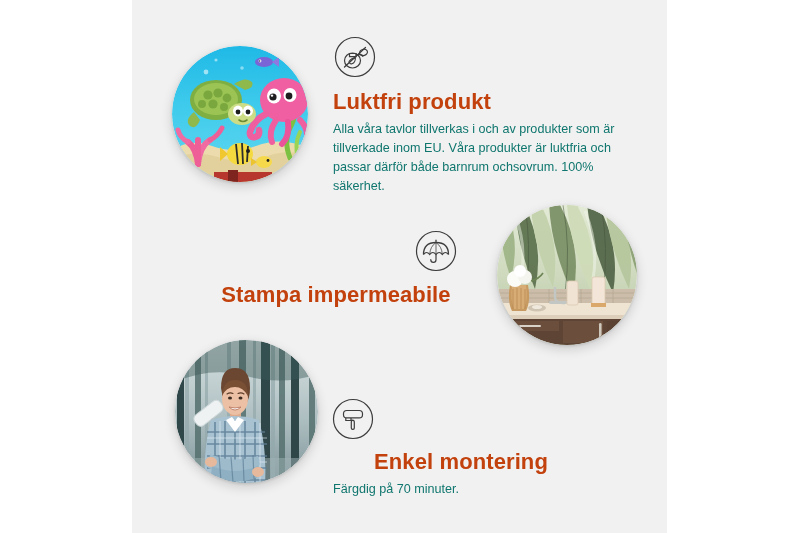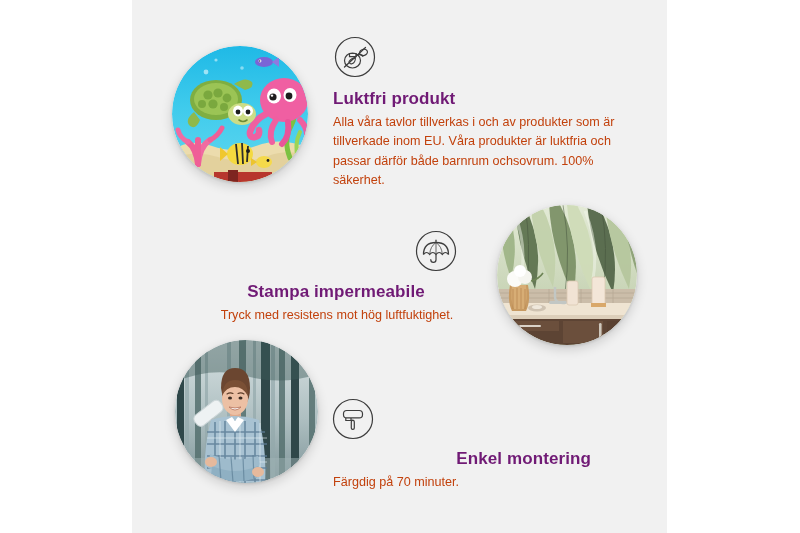--- a/index.html
+++ b/index.html
@@ -37,30 +37,30 @@
   }
 
   .icon-wrap {
     width: 42px;
     height: 42px;
     display: block;
   }
   .icon-wrap svg { display: block; }
 
   .feat-title {
-    font-size: 17px;
+    font-size: 22px;
     font-weight: bold;
-    color: #701a75;
+    color: #c2410c;
     letter-spacing: .1px;
     margin: 6px 0 4px 0;
     line-height: 1.25;
   }
   .feat-body {
     font-size: 12.6px;
-    color: #c2410c;
+    color: #0f766e;
     line-height: 1.52;
     margin: 0;
   }
 
   
   #feature-odour {
     left: 333px;
     top: 36px;
     width: 305px;
     text-align: left;
@@ -96,21 +96,21 @@
     top: 398px;
     width: 260px;
     text-align: center;
   }
   #feature-mount .icon-row {
     display: flex;
     justify-content: flex-start;
     padding-left: 1px;
   }
   #feature-mount .feat-title {
-    text-align: right;
+    text-align: center;
     margin-top: 8px;
     padding-left: 0px;
   }
   #feature-mount .feat-body {
     text-align: left;
     padding-left: 2px;
   }
 
   
   .photo {
@@ -433,21 +433,20 @@
 
           <path d="M21 12.5 v12 M14.7 24.5 q.4 -8 6.3 -12 M27.3 24.5 q-.4 -8 -6.3 -12" fill="none" stroke="#3d3d3d" stroke-width=".9" opacity=".85"></path>
 
           <path d="M21 24.5 v5.2 a2.6 2.6 0 0 1 -5.2 0" fill="none" stroke="#3d3d3d" stroke-width="1.2" stroke-linecap="round"></path>
 
           <path d="M21 12.5 v-2.3" stroke="#3d3d3d" stroke-width="1.2" stroke-linecap="round"></path>
         </svg>
       </span>
     </div>
     <div class="feat-title">Stampa impermeabile</div>
-    <p class="feat-body">Tryck med resistens mot hög luftfuktighet.</p>
   </div>
 
   <div class="feature" id="feature-mount">
     <div class="icon-row">
       <span class="icon-wrap">
         <svg width="42" height="42" viewBox="0 0 42 42" xmlns="http://www.w3.org/2000/svg">
           <circle cx="21" cy="21" r="19.5" fill="none" stroke="#3d3d3d" stroke-width="1.2"></circle>
 
           <rect x="11.5" y="12.5" width="19" height="7.4" rx="3.2" fill="none" stroke="#3d3d3d" stroke-width="1.2"></rect>
 

